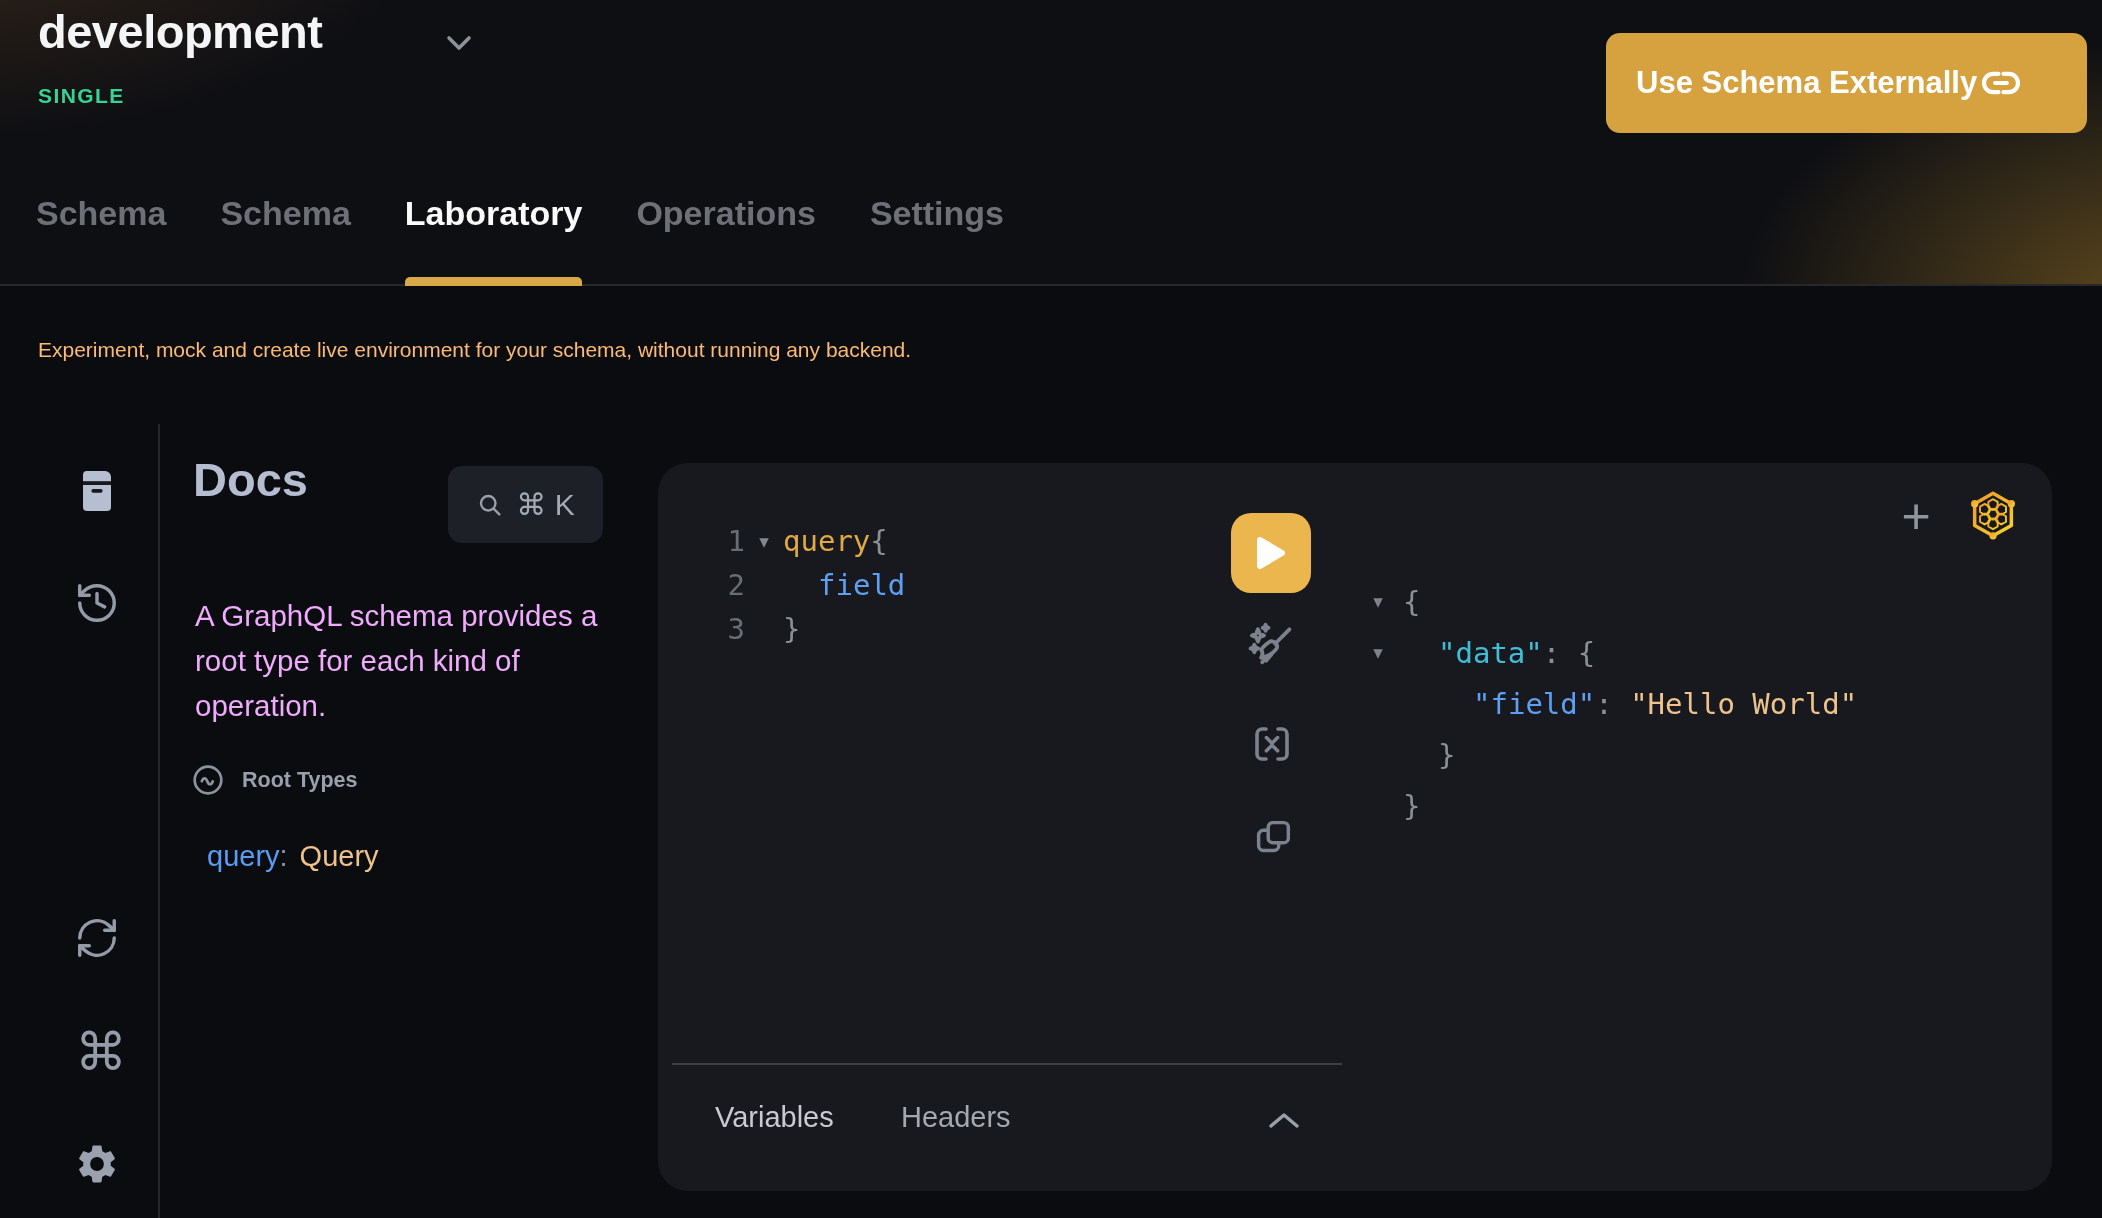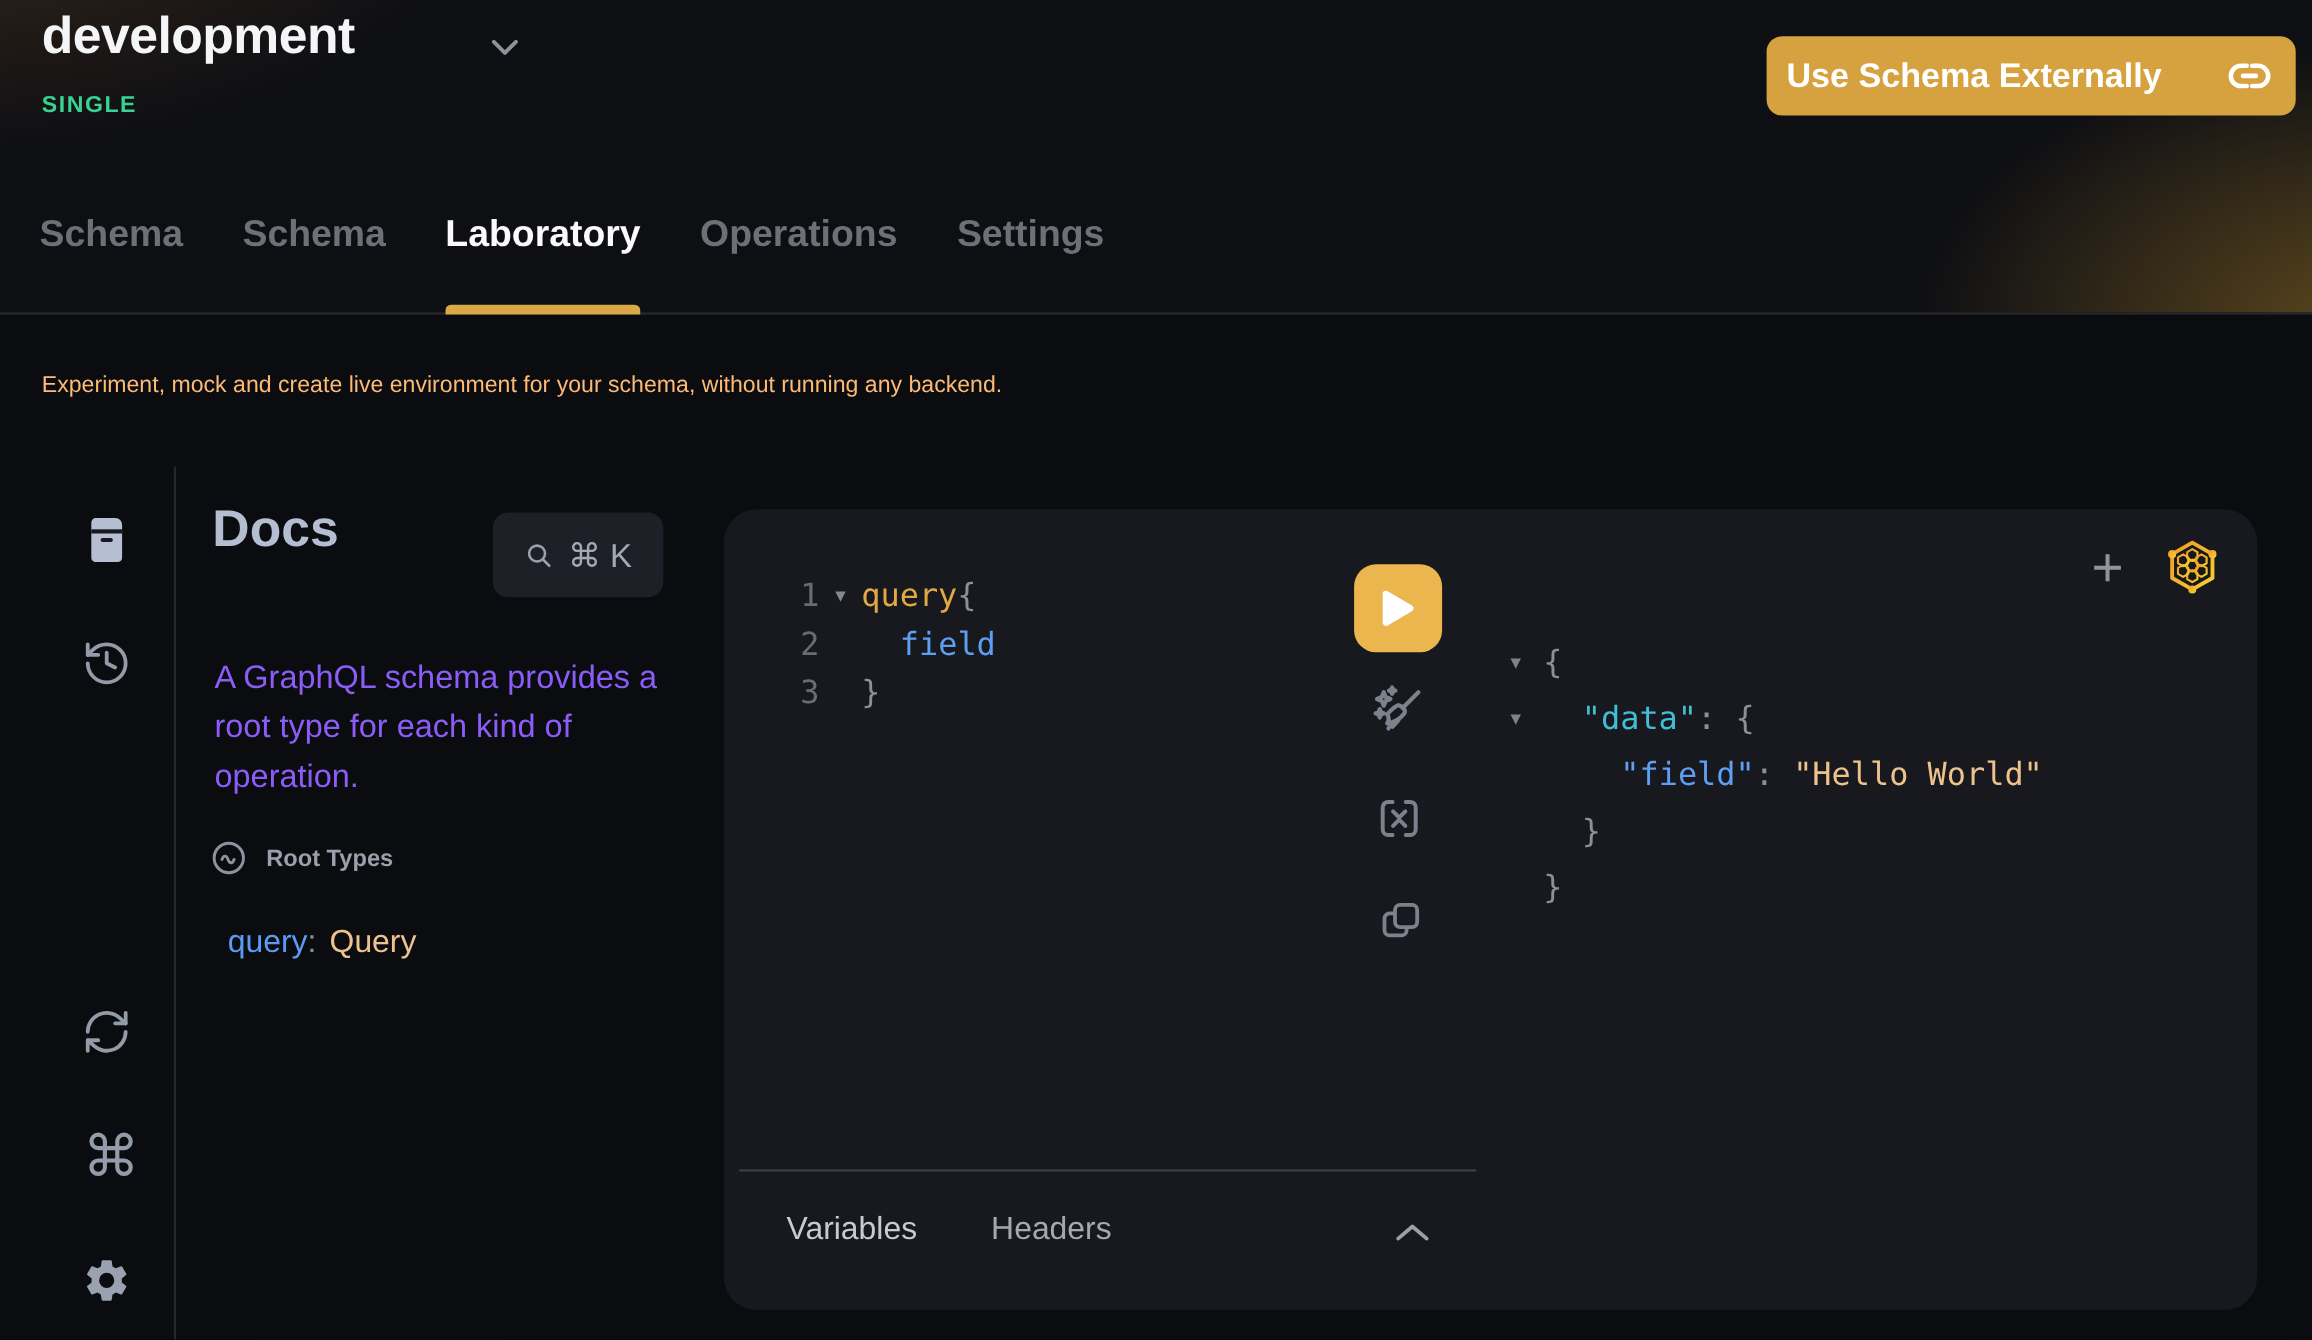--- a/index.html
+++ b/index.html
@@ -11,44 +11,44 @@
     background:
       radial-gradient(820px 420px at -60px -120px, rgba(130,85,40,.38), rgba(0,0,0,0) 62%),
       radial-gradient(700px 430px at 2160px 300px, rgba(205,152,45,.42), rgba(0,0,0,0) 60%),
       #0e0f13;
     border-bottom:2px solid #26282c;box-sizing:border-box;}
   .proj-title{position:absolute;left:38px;top:4px;font-size:47px;font-weight:700;
     letter-spacing:-.5px;color:#f4f5f7;}
   .proj-chevron{position:absolute;left:445px;top:33px;cursor:pointer;}
   .badge-single{position:absolute;left:38px;top:84px;font-size:21px;font-weight:700;
     letter-spacing:1.4px;color:#38d392;}
-  .use-btn{position:absolute;left:1606px;top:33px;width:481px;height:72px;background:#d6a23f;
-    border-radius:14px;display:flex;align-items:center;justify-content:space-between;
-    padding:0 18px;box-sizing:border-box;cursor:pointer;}
+  .use-btn{position:absolute;left:1606px;top:33px;width:481px;height:100px;background:#d6a23f;
+    border-radius:14px;display:flex;align-items:center;justify-content:flex-start;
+    padding:0 30px;box-sizing:border-box;cursor:pointer;}
   .use-btn span{font-size:31px;font-weight:700;color:#ffffff;}
 
   .tabs{position:absolute;left:36px;top:194px;height:92px;display:flex;gap:54px;}
   .tab{position:relative;font-size:34px;font-weight:700;color:#6e7077;height:92px;cursor:pointer;}
   .tab.active{color:#fafafa;}
   .tab.active::after{content:"";position:absolute;left:0;right:0;bottom:0;height:9px;
     background:#d9a847;border-radius:5px 5px 0 0;}
 
   .subtitle{position:absolute;left:38px;top:338px;font-size:21px;color:#fdba74;}
 
   
   .rail-divider{position:absolute;left:158px;top:424px;width:2px;height:794px;background:#25272c;}
   .rail-icon{position:absolute;cursor:pointer;line-height:0;}
 
   
   .docs-title{position:absolute;left:193px;top:452px;font-size:47px;font-weight:700;color:#b5bdd0;}
   .search-btn{position:absolute;left:448px;top:466px;width:155px;height:77px;background:#1d2026;
     border-radius:14px;display:flex;align-items:center;justify-content:center;gap:12px;cursor:pointer;}
   .search-btn .kbd{font-size:30px;color:#a4aab4;}
   .docs-desc{position:absolute;left:195px;top:593px;width:430px;font-size:29.5px;
-    line-height:45px;color:#8b5cf6;}
+    line-height:45px;color:#f0abfc;}
   .root-types{position:absolute;left:191px;top:763px;display:flex;align-items:center;gap:17px;}
   .root-types .lbl{font-size:21.5px;font-weight:700;color:#99a0ab;}
   .root-line{position:absolute;left:207px;top:840px;font-size:29px;cursor:pointer;}
   .root-line .k{color:#599bf5;}
   .root-line .s{color:#8b9096;}
   .root-line .t{color:#edc28c;margin-left:12px;}
 
   
   .panel{position:absolute;left:658px;top:463px;width:1394px;height:728px;
     background:#17191e;border-radius:30px;}

